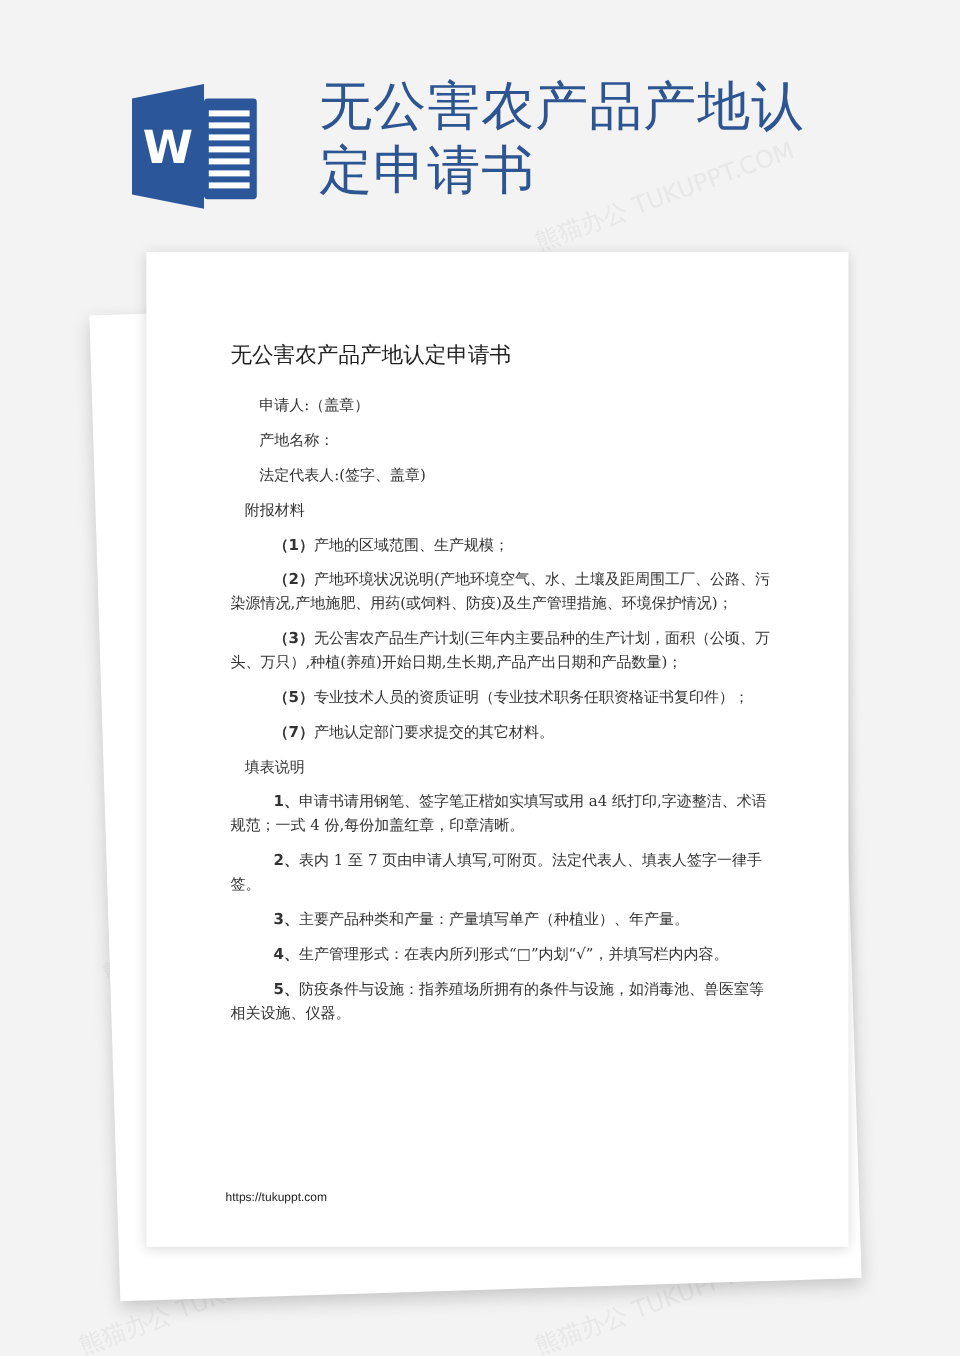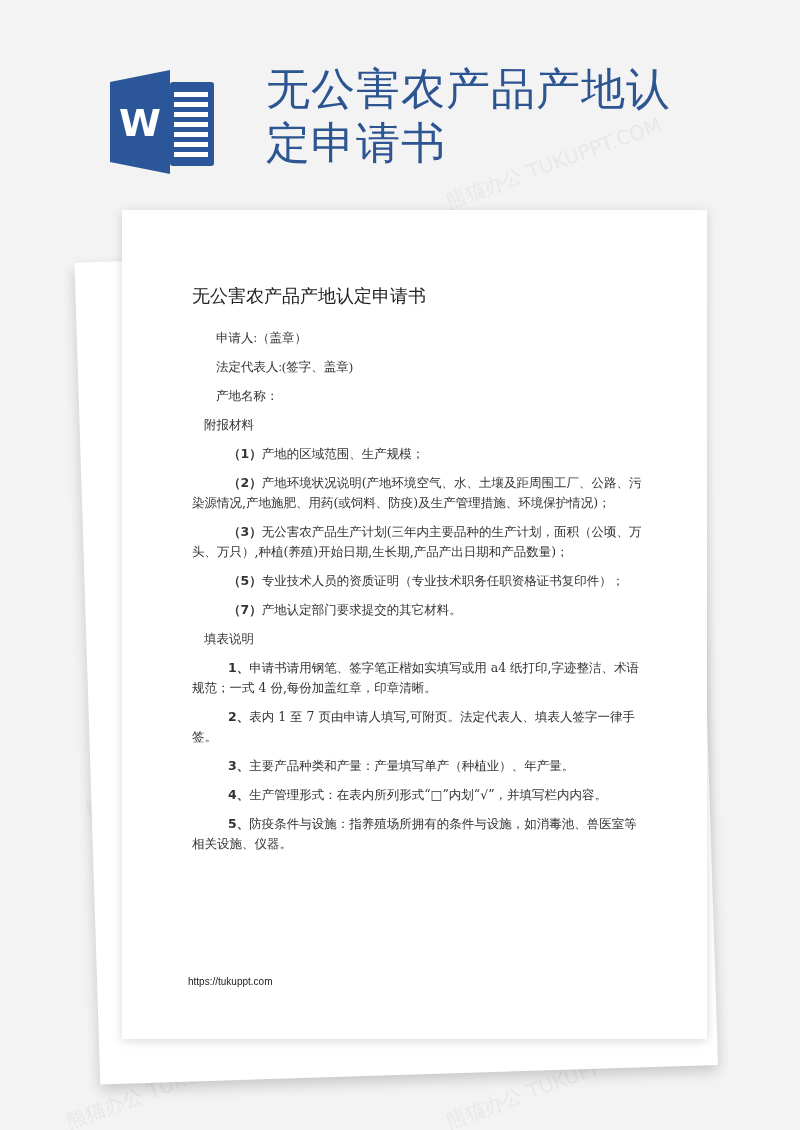--- a/index.html
+++ b/index.html
@@ -3,25 +3,25 @@
 <meta charset="utf-8">
 <style>
   html,body{margin:0;padding:0;}
   body{width:800px;height:1130px;background:#f3f3f3;position:relative;overflow:hidden;font-family:"DejaVu Serif","Liberation Serif",serif;}
   .word-icon{position:absolute;left:108px;top:68px;width:108px;height:108px;}
   .banner-title{position:absolute;left:266px;top:62px;width:440px;font-family:"DejaVu Sans","Liberation Sans",sans-serif;font-size:44px;line-height:54px;color:#2d5592;letter-spacing:1px;}
   .page-back{position:absolute;left:100px;top:243px;width:618px;height:822px;background:#fff;transform:rotate(-1.8deg);transform-origin:100% 100%;box-shadow:0 6px 14px rgba(0,0,0,0.18);}
   .page-front{position:absolute;left:122px;top:210px;width:585px;height:829px;background:#fff;box-shadow:0 2px 10px rgba(0,0,0,0.15);}
   .doc-title{position:absolute;left:70px;top:74px;font-size:18px;color:#222;font-family:"DejaVu Sans","Liberation Sans",sans-serif;}
   .body{position:absolute;left:70px;top:118px;width:450px;font-size:12.5px;color:#333;line-height:20px;}
-  .field{margin-left:24px;margin-bottom:9px;font-family:Liberation Serif, serif;}
+  .field{margin-left:24px;margin-bottom:9px;}
   .para{text-indent:24px;margin-bottom:9px;}
   .section{margin-left:12px;margin-bottom:9px;}
   .num{font-family:"DejaVu Sans","Liberation Sans",sans-serif;font-weight:bold;}
-  .footer-url{position:absolute;left:66px;top:766px;font-size:10px;color:#222;font-family:"Liberation Sans",sans-serif;}
+  .footer-url{position:absolute;left:66px;top:783px;font-size:10px;color:#222;font-family:"Liberation Sans",sans-serif;}
   .wm{position:absolute;font-family:"DejaVu Sans",sans-serif;font-size:20px;color:rgba(200,200,200,0.25);transform:rotate(-20deg);white-space:nowrap;pointer-events:none;}
 </style>
 </head>
 <body>
 
 <div class="word-icon">
   <svg width="108" height="108" viewBox="0 0 108 108">
     <rect x="62" y="14" width="44" height="84" rx="3" fill="#2b579a"></rect>
     <g fill="#fff">
       <rect x="66" y="24" width="34" height="5"></rect>
@@ -43,22 +43,22 @@
 <div class="wm" style="left:80px;top:760px;">熊猫办公 TUKUPPT.COM</div>
 <div class="wm" style="left:440px;top:790px;">熊猫办公 TUKUPPT.COM</div>
 <div class="wm" style="left:60px;top:1070px;">熊猫办公 TUKUPPT.COM</div>
 <div class="wm" style="left:440px;top:1070px;">熊猫办公 TUKUPPT.COM</div>
 
 <div class="page-back"></div>
 <div class="page-front">
   <div class="doc-title">无公害农产品产地认定申请书</div>
   <div class="body">
     <div class="field">申请人:（盖章）</div>
+    <div class="field">产地名称：</div>
     <div class="field">法定代表人:(签字、盖章)</div>
-    <div class="field">产地名称：</div>
 
     <div class="section">附报材料</div>
     <div class="para" style="text-indent:36px"><span class="num">（1）</span><span>产地的区域范围、生产规模；</span></div>
     <div class="para" style="text-indent:36px"><span class="num">（2）</span><span>产地环境状况说明(产地环境空气、水、土壤及距周围工厂、公路、污染源情况,产地施肥、用药(或饲料、防疫)及生产管理措施、环境保护情况)；</span></div>
     <div class="para" style="text-indent:36px"><span class="num">（3）</span><span>无公害农产品生产计划(三年内主要品种的生产计划，面积（公顷、万头、万只）,种植(养殖)开始日期,生长期,产品产出日期和产品数量)；</span></div>
     <div class="para" style="text-indent:36px"><span class="num">（5）</span><span>专业技术人员的资质证明（专业技术职务任职资格证书复印件）；</span></div>
     <div class="para" style="text-indent:36px"><span class="num">（7）</span><span>产地认定部门要求提交的其它材料。</span></div>
 
     <div class="section">填表说明</div>
     <div class="para" style="text-indent:36px"><span class="num">1、</span><span>申请书请用钢笔、签字笔正楷如实填写或用 a4 纸打印,字迹整洁、术语规范；一式 4 份,每份加盖红章，印章清晰。</span></div>

